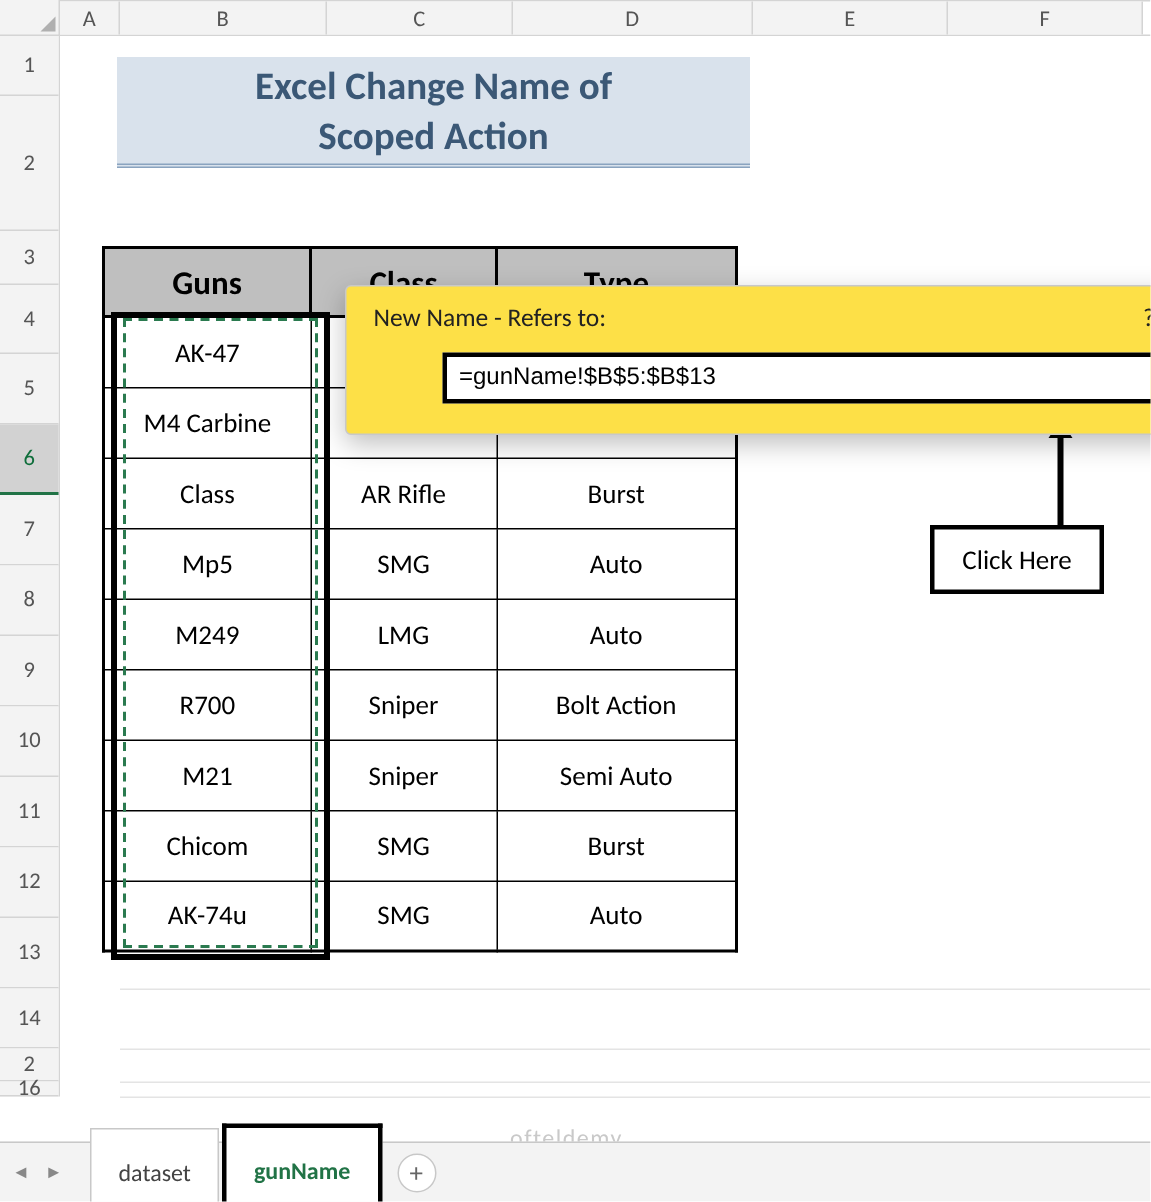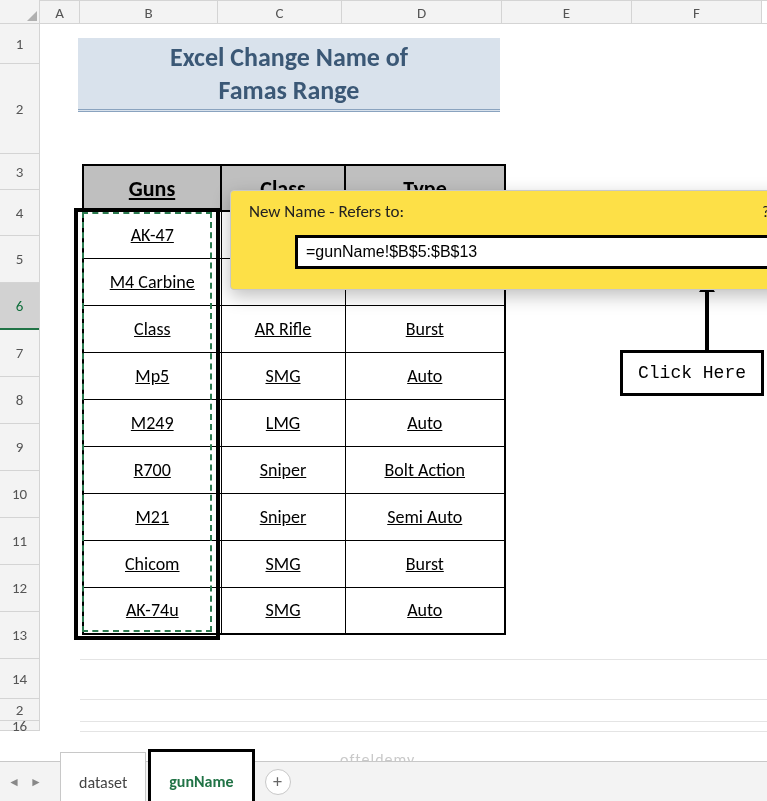--- a/index.html
+++ b/index.html
@@ -83,24 +83,23 @@
     font-weight: 600;
     text-align: center;
     display: flex;
     flex-direction: column;
     align-items: center;
     justify-content: center;
     line-height: 1.25;
   }
   .data-table {
     position: absolute;
-    left: 42px; top: 140px;
+    left: 28px; top: 140px;
     border: 2px solid #000;
     border-collapse: collapse;
-    text-decoration: underline;
   }
   .data-table th {
     background: #bfbfbf;
     font-size: 22px;
     font-weight: 700;
     border: 2px solid #000;
     height: 46px;
     padding: 0 8px;
   }
   .data-table td {
@@ -176,28 +175,27 @@
     background: #fff;
     display: flex;
     align-items: center;
     justify-content: center;
     cursor: pointer;
   }
   .collapse-btn svg { width: 12px; height: 12px; }
   .annot-box {
     position: absolute;
     left: 620px; top: 350px;
-    width: 144px; height: 46px;
+    width: 116px; height: 46px;
     border: 3px solid #000;
     background: #fff;
     display: flex;
     align-items: center;
     justify-content: center;
     font-size: 18px;
-    font-family: Liberation Mono, monospace;
   }
   .annot-arrow {
     position: absolute;
     left: 705px; top: 290px;
     width: 4px; height: 60px;
     background: #000;
   }
   .annot-arrow::before {
     content: "";
     position: absolute;
@@ -294,21 +292,21 @@
       <div class="row-header" style="height: 47px;">12</div>
       <div class="row-header" style="height: 47px;">13</div>
       <div class="row-header" style="height: 40px;">14</div>
       <div class="row-header" style="height: 22px;">2</div>
       <div class="row-header" style="height: 10px;">16</div>
     </div>
 
   <div class="cells">
     <div class="title-box">
       <span>Excel Change Name of</span>
-      <span>Famas Range</span>
+      <span>Scoped Action</span>
     </div>
 
     <table class="data-table" id="data-table">
       <thead>
           <tr id="table-head-row">
             <th>Guns</th>
             <th>Class</th>
             <th>Type</th>
           </tr>
         </thead>

